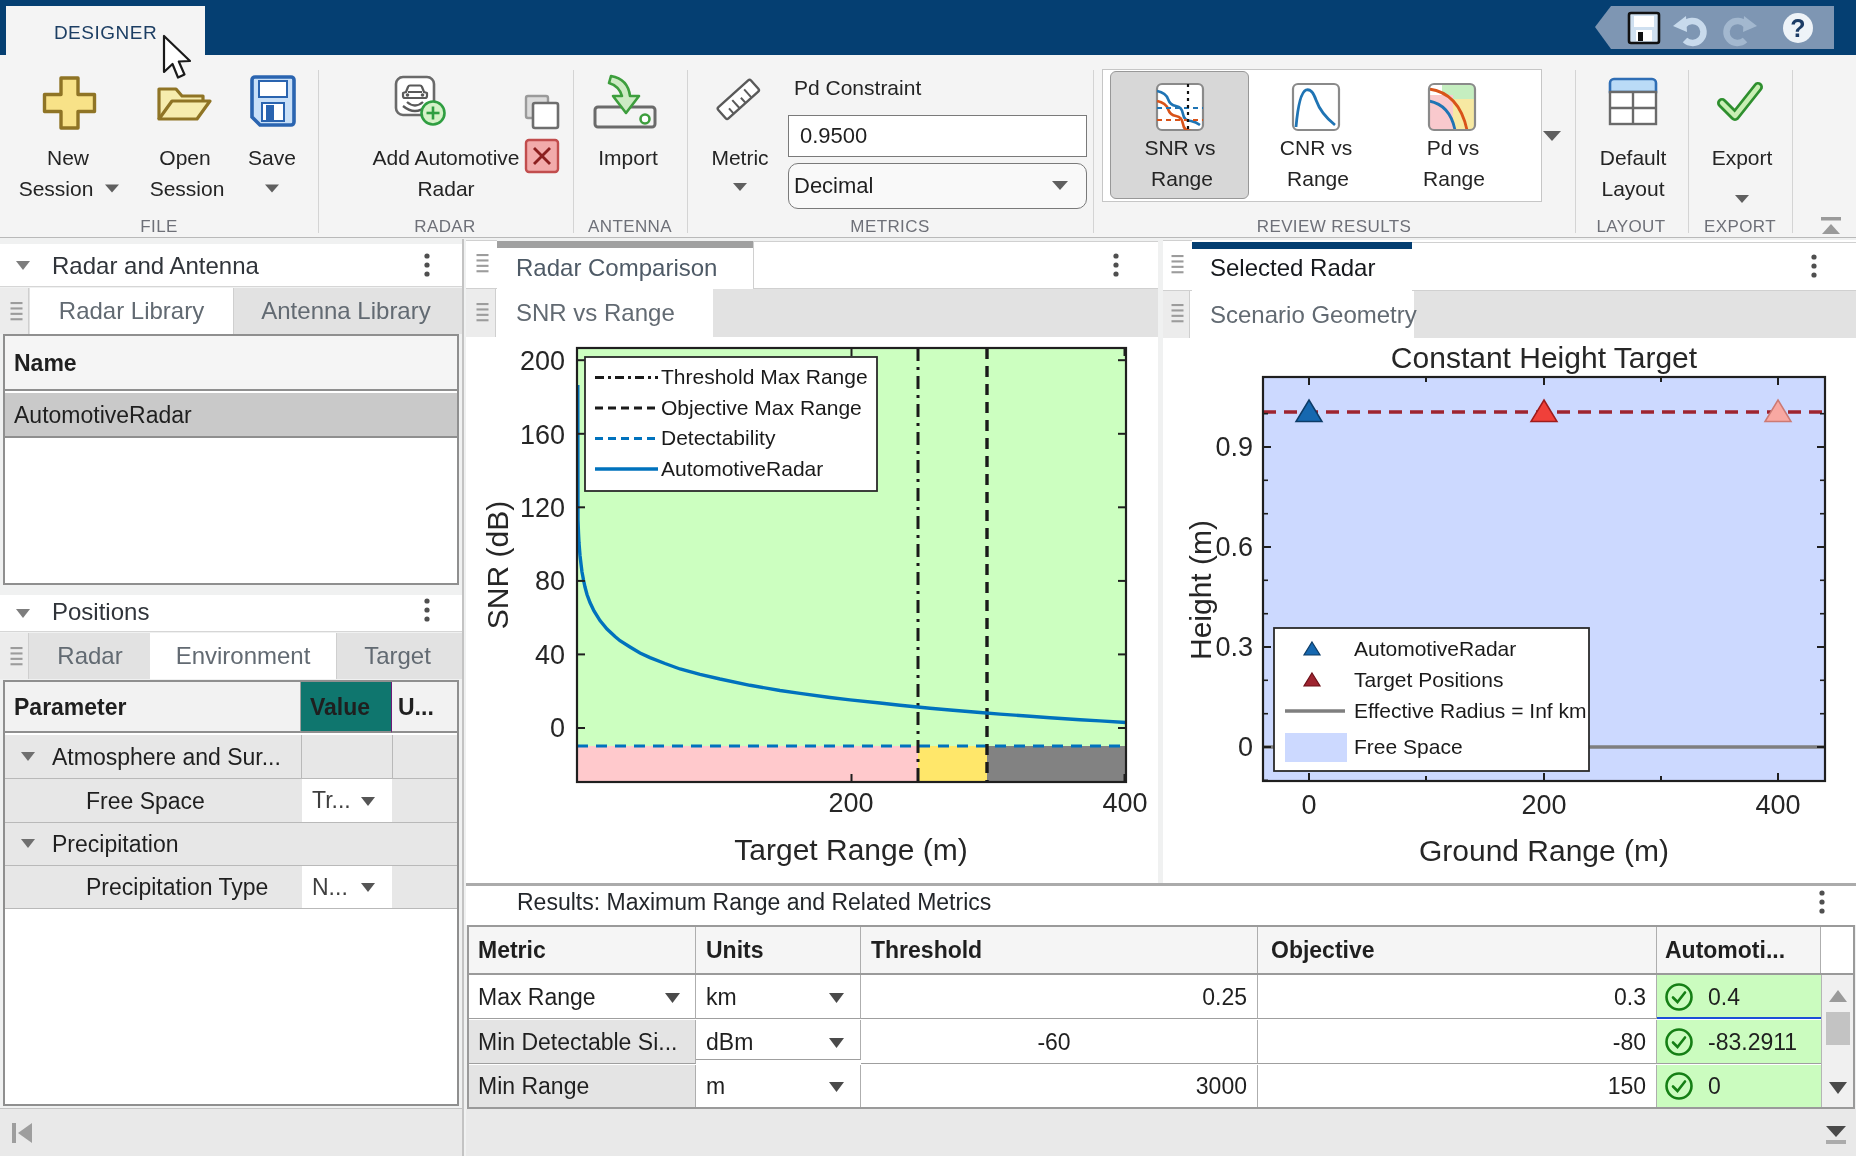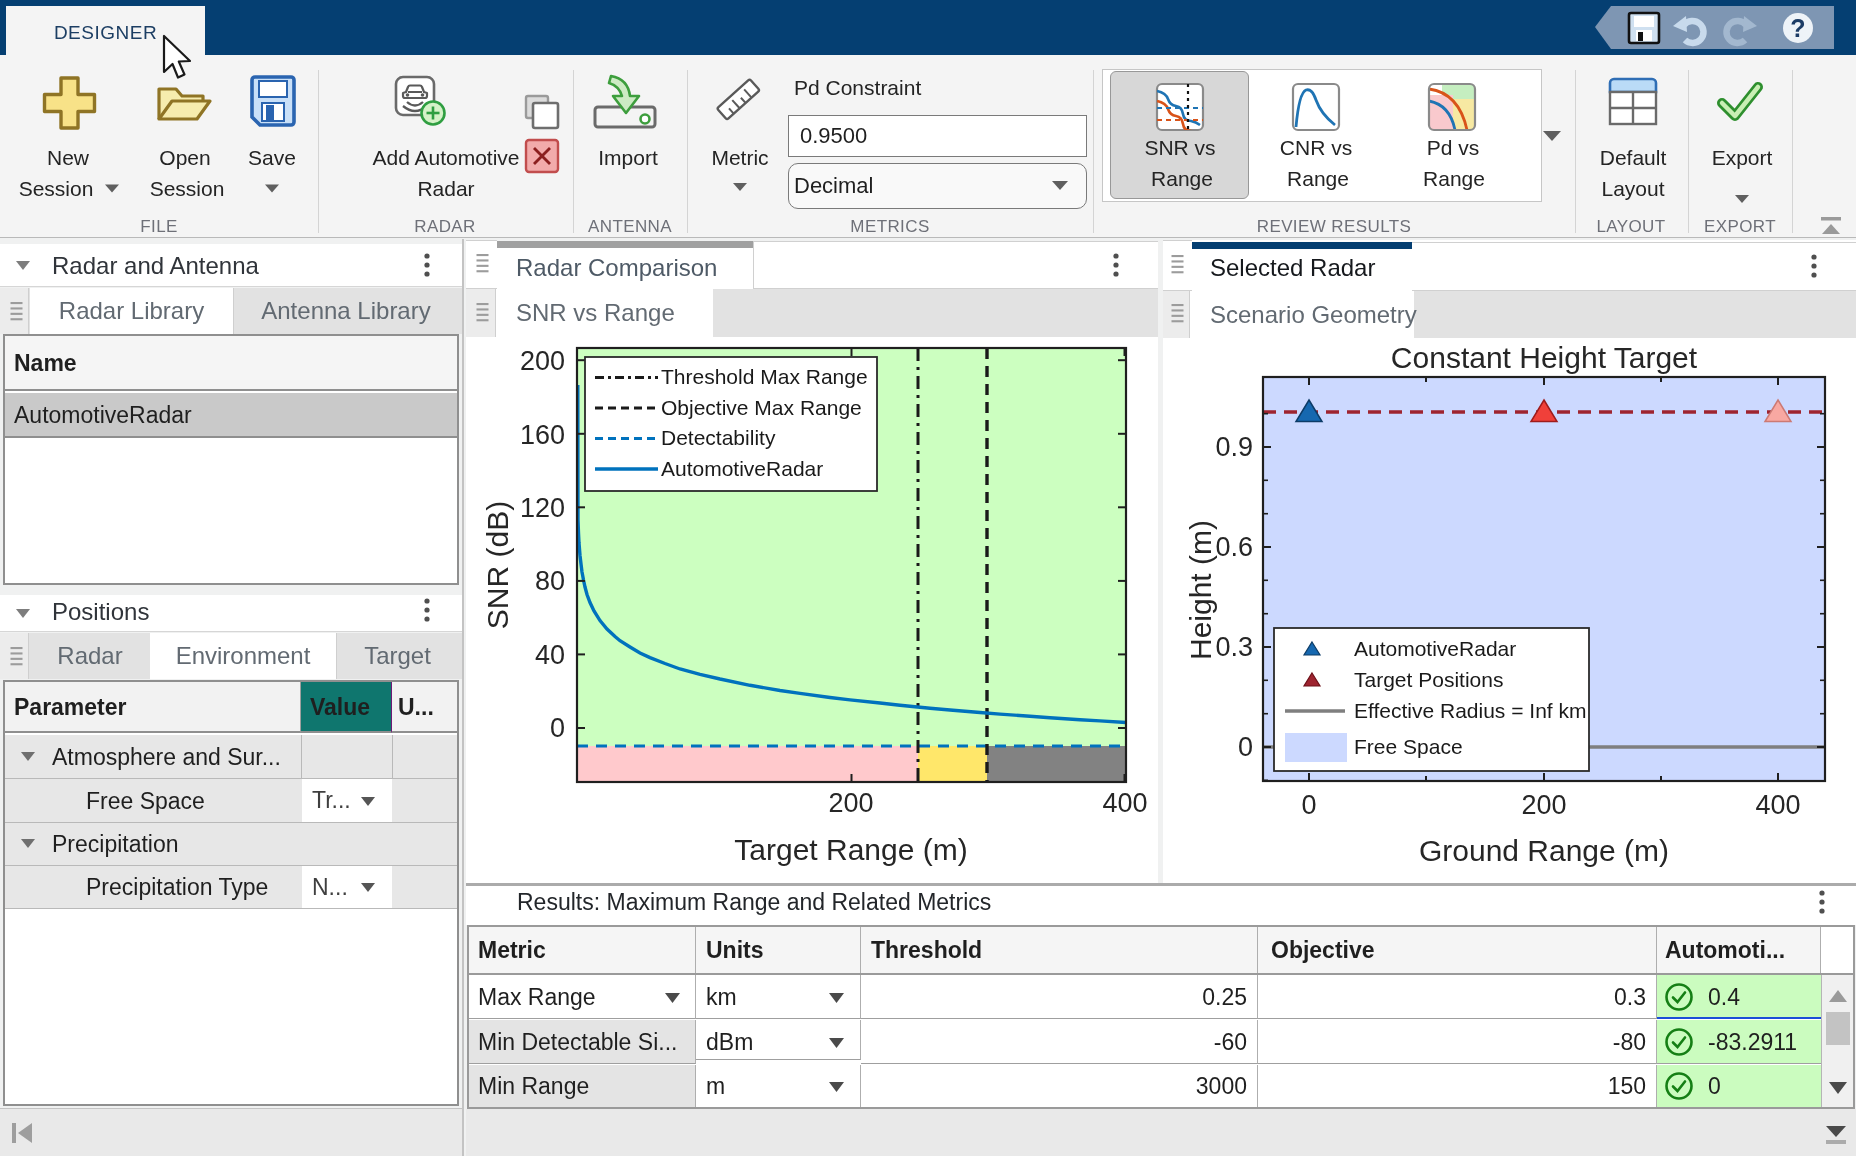--- a/index.html
+++ b/index.html
@@ -547,21 +547,21 @@
         </svg>
       <div class="cell" style="left:861px;top:975px;width:397px;height:44px;line-height:44px;text-align:right;padding-right:10px;border-right:1px solid #aeaeae;border-bottom:1px solid #9f9f9f">0.25</div>
       <div class="cell" style="left:1258px;top:975px;width:399px;height:44px;line-height:44px;text-align:right;padding-right:10px;border-right:1px solid #aeaeae;border-bottom:1px solid #9f9f9f">0.3</div>
       <div class="cell" style="left:1657px;top:975px;width:164px;height:44px;line-height:44px;background:#cbfcbf;border-bottom:2px solid #1d4ed8;padding-left:51px">0.4</div>
 
       <div class="cell" style="left:469px;top:1020px;width:227px;height:44px;line-height:44px;padding-left:9px;background:#e4e4e4;border-right:1px solid #aeaeae;border-bottom:1px solid #9f9f9f">Min Detectable Si...</div>
       <div class="cell" style="left:696px;top:1020px;width:165px;height:40px;line-height:44px;padding-left:10px;border-right:1px solid #aeaeae;border-bottom:1px solid #9f9f9f">dBm</div>
       <svg class="abs" style="left:828px;top:1036px" width="17" height="13" viewBox="0 0 17 13">
           <polygon points="1,2 16,2 8.5,12" fill="#4a4a4a"></polygon>
         </svg>
-      <div class="cell" style="left:861px;top:1020px;width:397px;height:44px;line-height:44px;text-align:right;padding-right:10px;border-right:1px solid #aeaeae;border-bottom:1px solid #9f9f9f">-60</div>
+      <div class="cell" style="left:861px;top:1020px;width:397px;height:44px;line-height:44px;text-align:center;padding-right:10px;border-right:1px solid #aeaeae;border-bottom:1px solid #9f9f9f">-60</div>
       <div class="cell" style="left:1258px;top:1020px;width:399px;height:44px;line-height:44px;text-align:right;padding-right:10px;border-right:1px solid #aeaeae;border-bottom:1px solid #9f9f9f">-80</div>
       <div class="cell" style="left:1657px;top:1020px;width:164px;height:44px;line-height:44px;background:#cbfcbf;border-bottom:1px solid #9f9f9f;padding-left:51px">-83.2911</div>
 
       <div class="cell" style="left:469px;top:1065px;width:227px;height:42px;line-height:42px;padding-left:9px;background:#e4e4e4;border-right:1px solid #aeaeae">Min Range</div>
       <div class="cell" style="left:696px;top:1065px;width:165px;height:42px;line-height:42px;padding-left:10px;border-right:1px solid #aeaeae">m</div>
       <svg class="abs" style="left:828px;top:1080px" width="17" height="13" viewBox="0 0 17 13">
           <polygon points="1,2 16,2 8.5,12" fill="#4a4a4a"></polygon>
         </svg>
       <div class="cell" style="left:861px;top:1065px;width:397px;height:42px;line-height:42px;text-align:right;padding-right:10px;border-right:1px solid #aeaeae">3000</div>
       <div class="cell" style="left:1258px;top:1065px;width:399px;height:42px;line-height:42px;text-align:right;padding-right:10px;border-right:1px solid #aeaeae">150</div>

